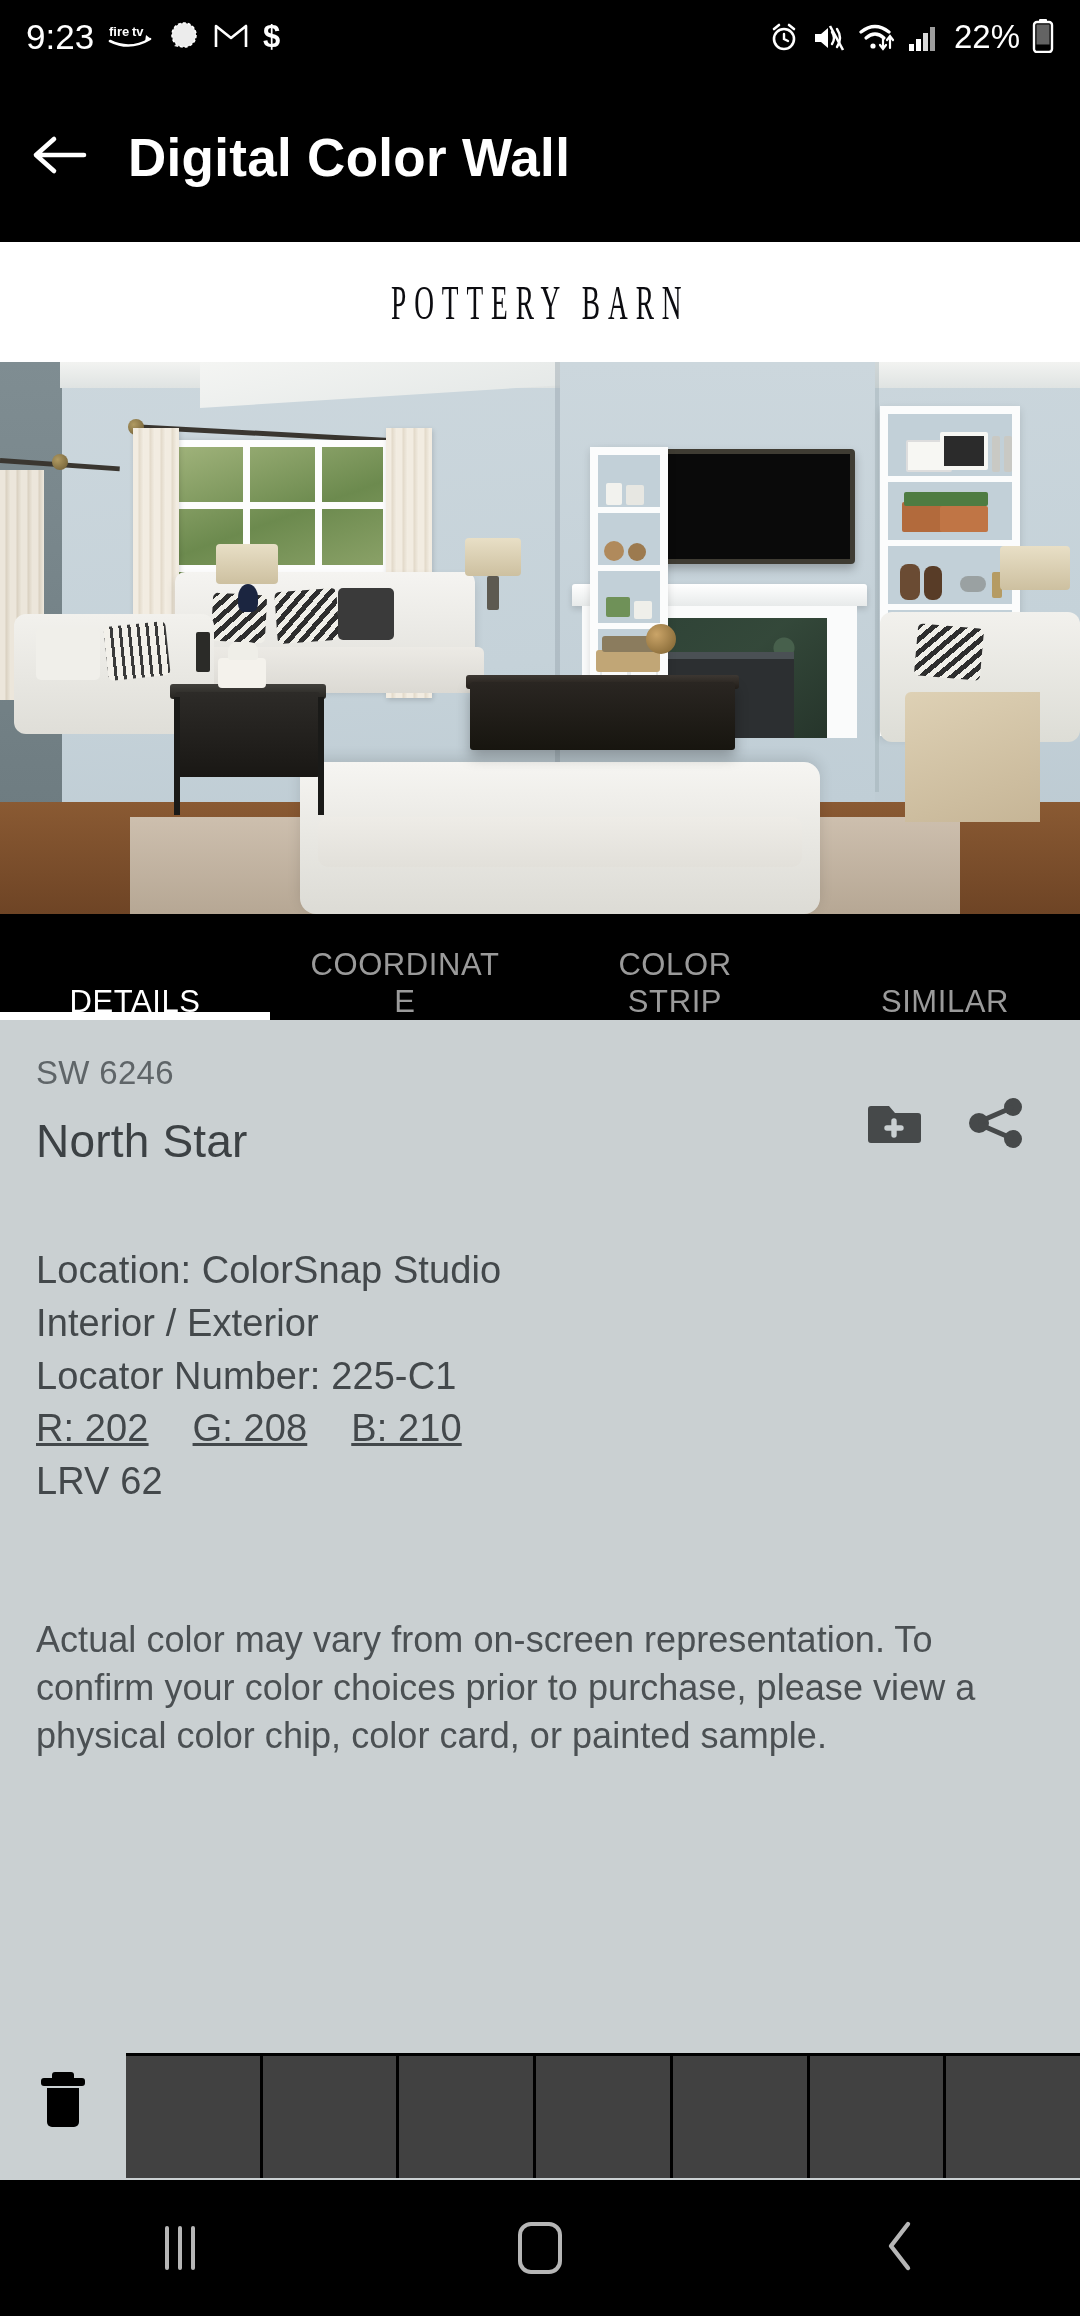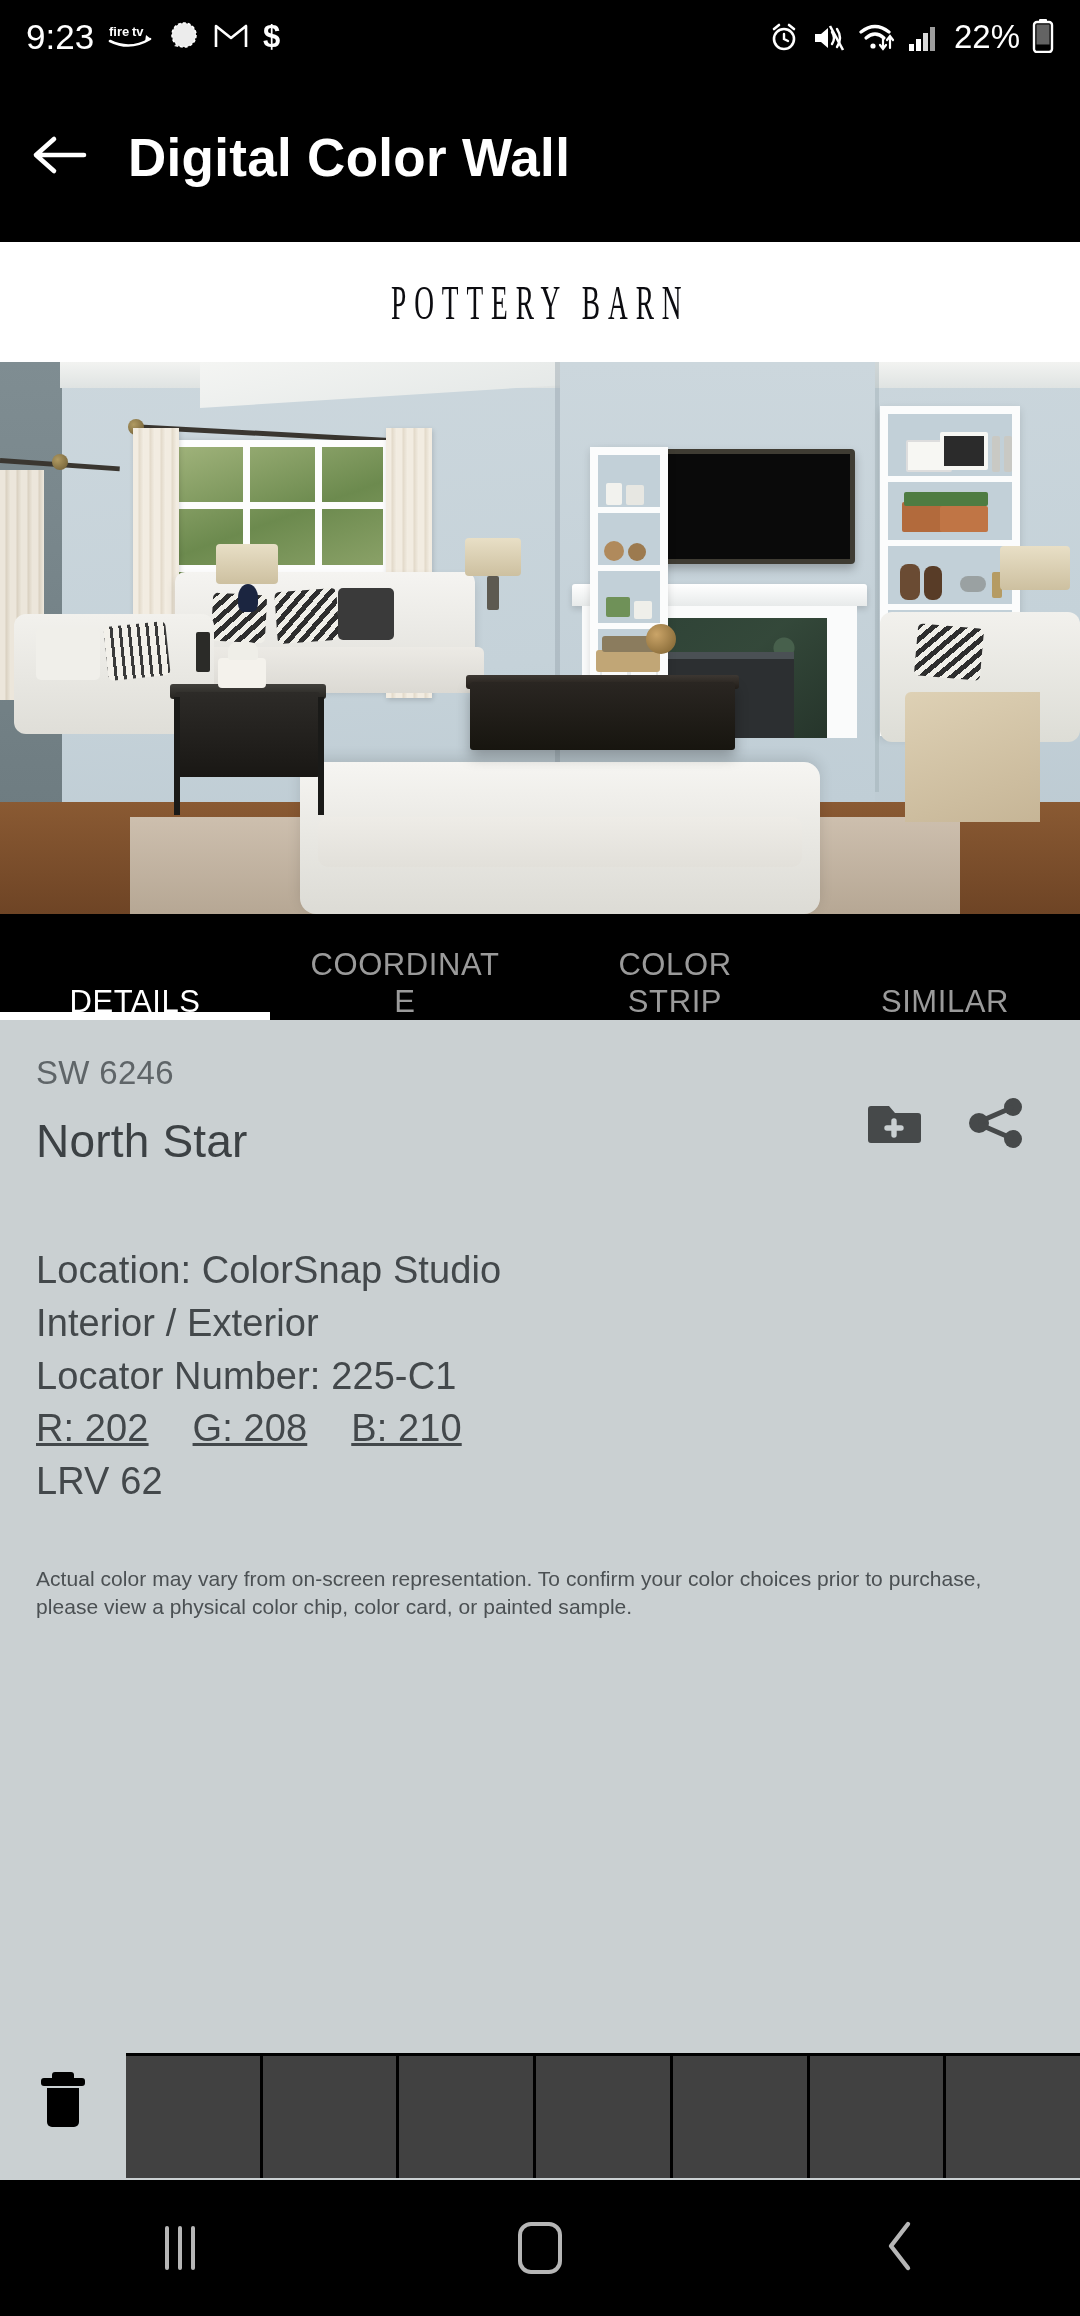--- a/index.html
+++ b/index.html
@@ -192,21 +192,21 @@
   .panel-head { position:relative; }
   .code { font-size:33px; color:#5f6568; letter-spacing:0.3px; margin-top:10px; }
   .name { font-size:46px; color:#3c4144; font-weight:400; margin-top:22px; letter-spacing:0.2px; }
   .head-actions { position:absolute; right:2px; top:42px; display:flex; gap:44px; align-items:center; }
   .act-btn { cursor:pointer; }
 
   .specs { margin-top:76px; }
   .spec { font-size:38px; color:#43484b; line-height:1.39; letter-spacing:0.1px; }
   .rgb { display:flex; gap:44px;text-decoration:underline; }
   .disclaimer {
-    margin-top:57px; font-size:21px; color:#4b5053; line-height:1.33; max-width:960px;
+    margin-top:108px; font-size:36px; color:#4b5053; line-height:1.33; max-width:960px;
     letter-spacing:0.05px;
   }
 
   
   .palette {
     position:absolute; top:2020px; left:0; width:1080px; height:160px; background:#cad0d2;
     display:flex; align-items:flex-end;
   }
   .trash-cell {
     width:126px; height:160px; background:#cad0d2;

